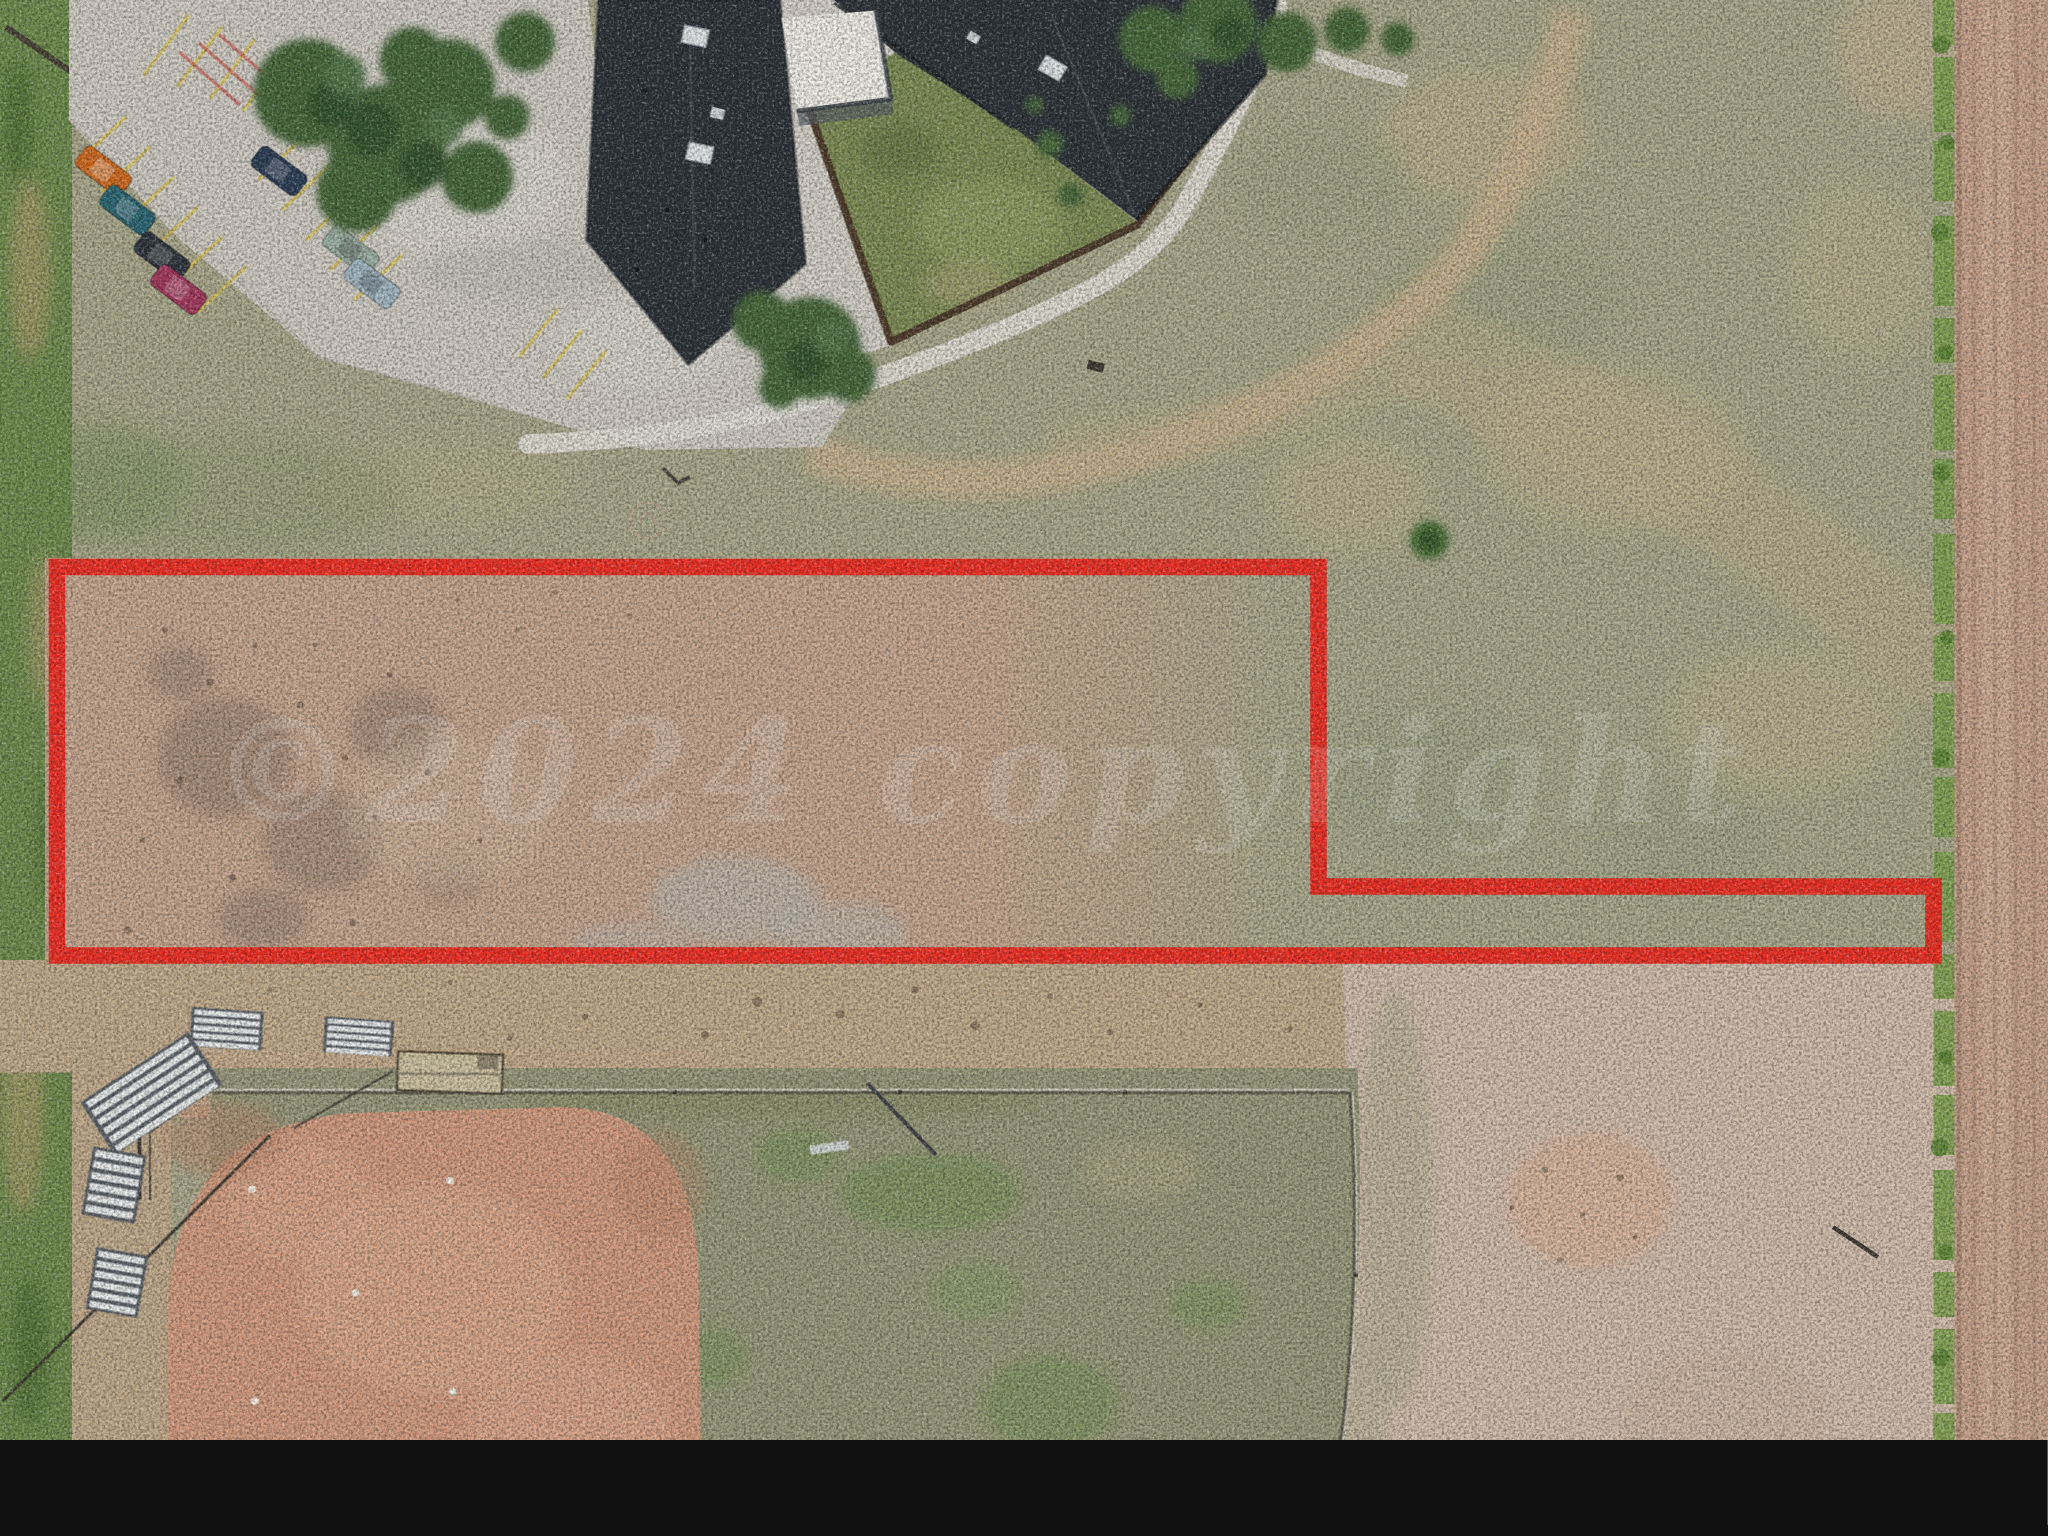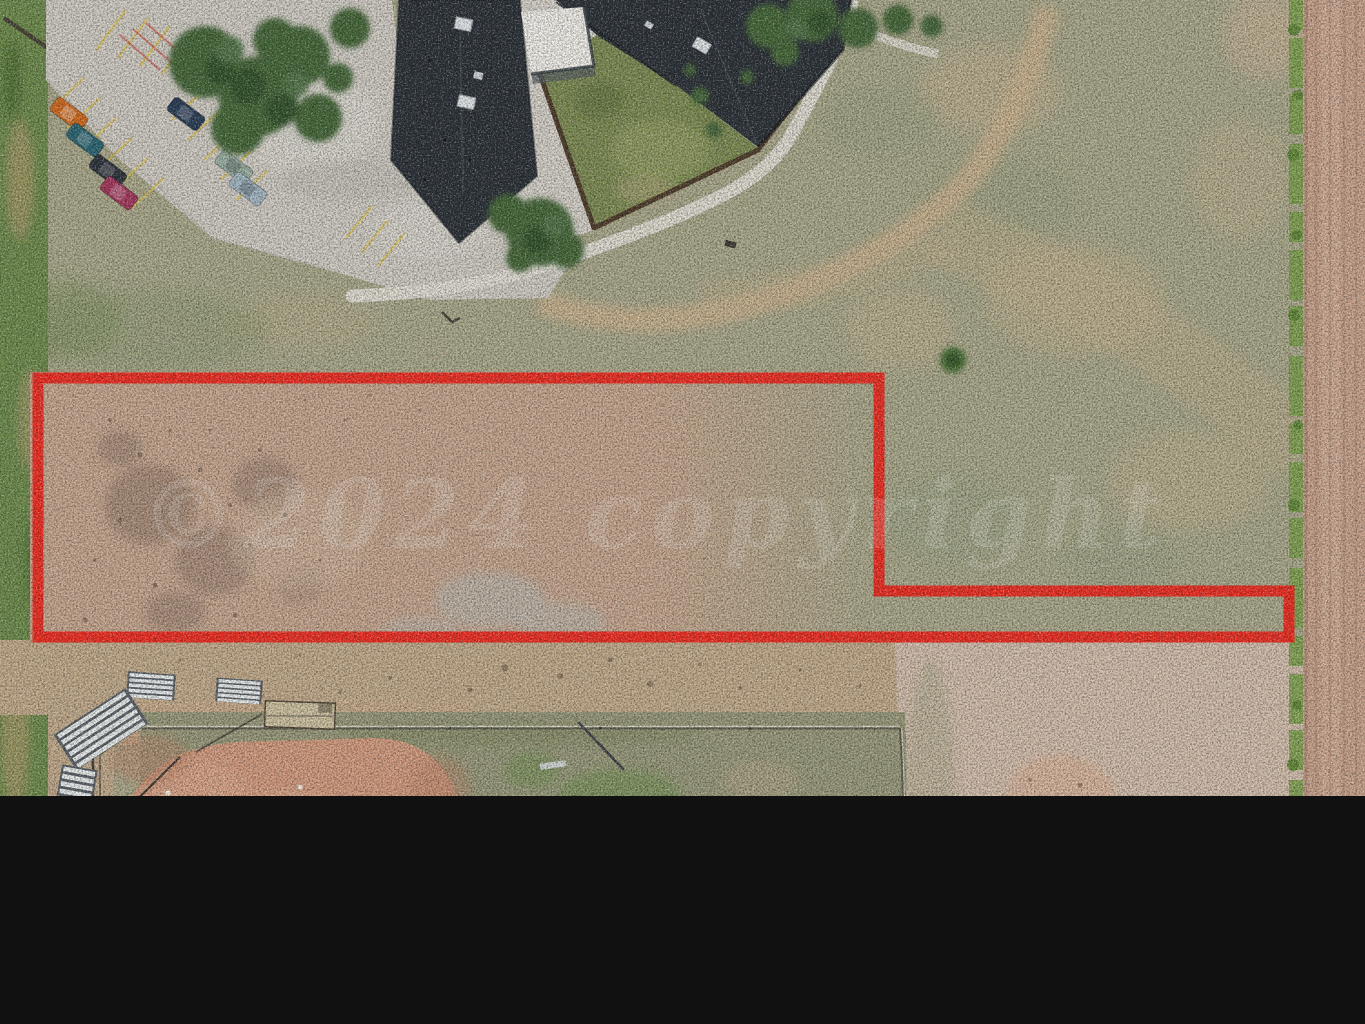--- a/index.html
+++ b/index.html
@@ -1,16 +1,16 @@
 <!DOCTYPE html>
 <html><head>
 <meta charset="utf-8">
 <style>
   html,body{margin:0;padding:0;background:#111;}
-  .stage{position:relative;width:1365px;height:796px;overflow:hidden;margin:0 auto;
+  .stage{position:relative;width:1365px;height:960px;overflow:hidden;margin:0 auto;
          font-family:"DejaVu Sans", sans-serif;}
   svg{display:block;}
   .wm{font-family:"DejaVu Serif", serif;font-style:italic;font-weight:bold;}
 </style>
 </head>
 <body>
 
 <div class="stage">
 <svg width="1365" height="1024" viewBox="0 0 1365 1024" xmlns="http://www.w3.org/2000/svg">
   <defs>

